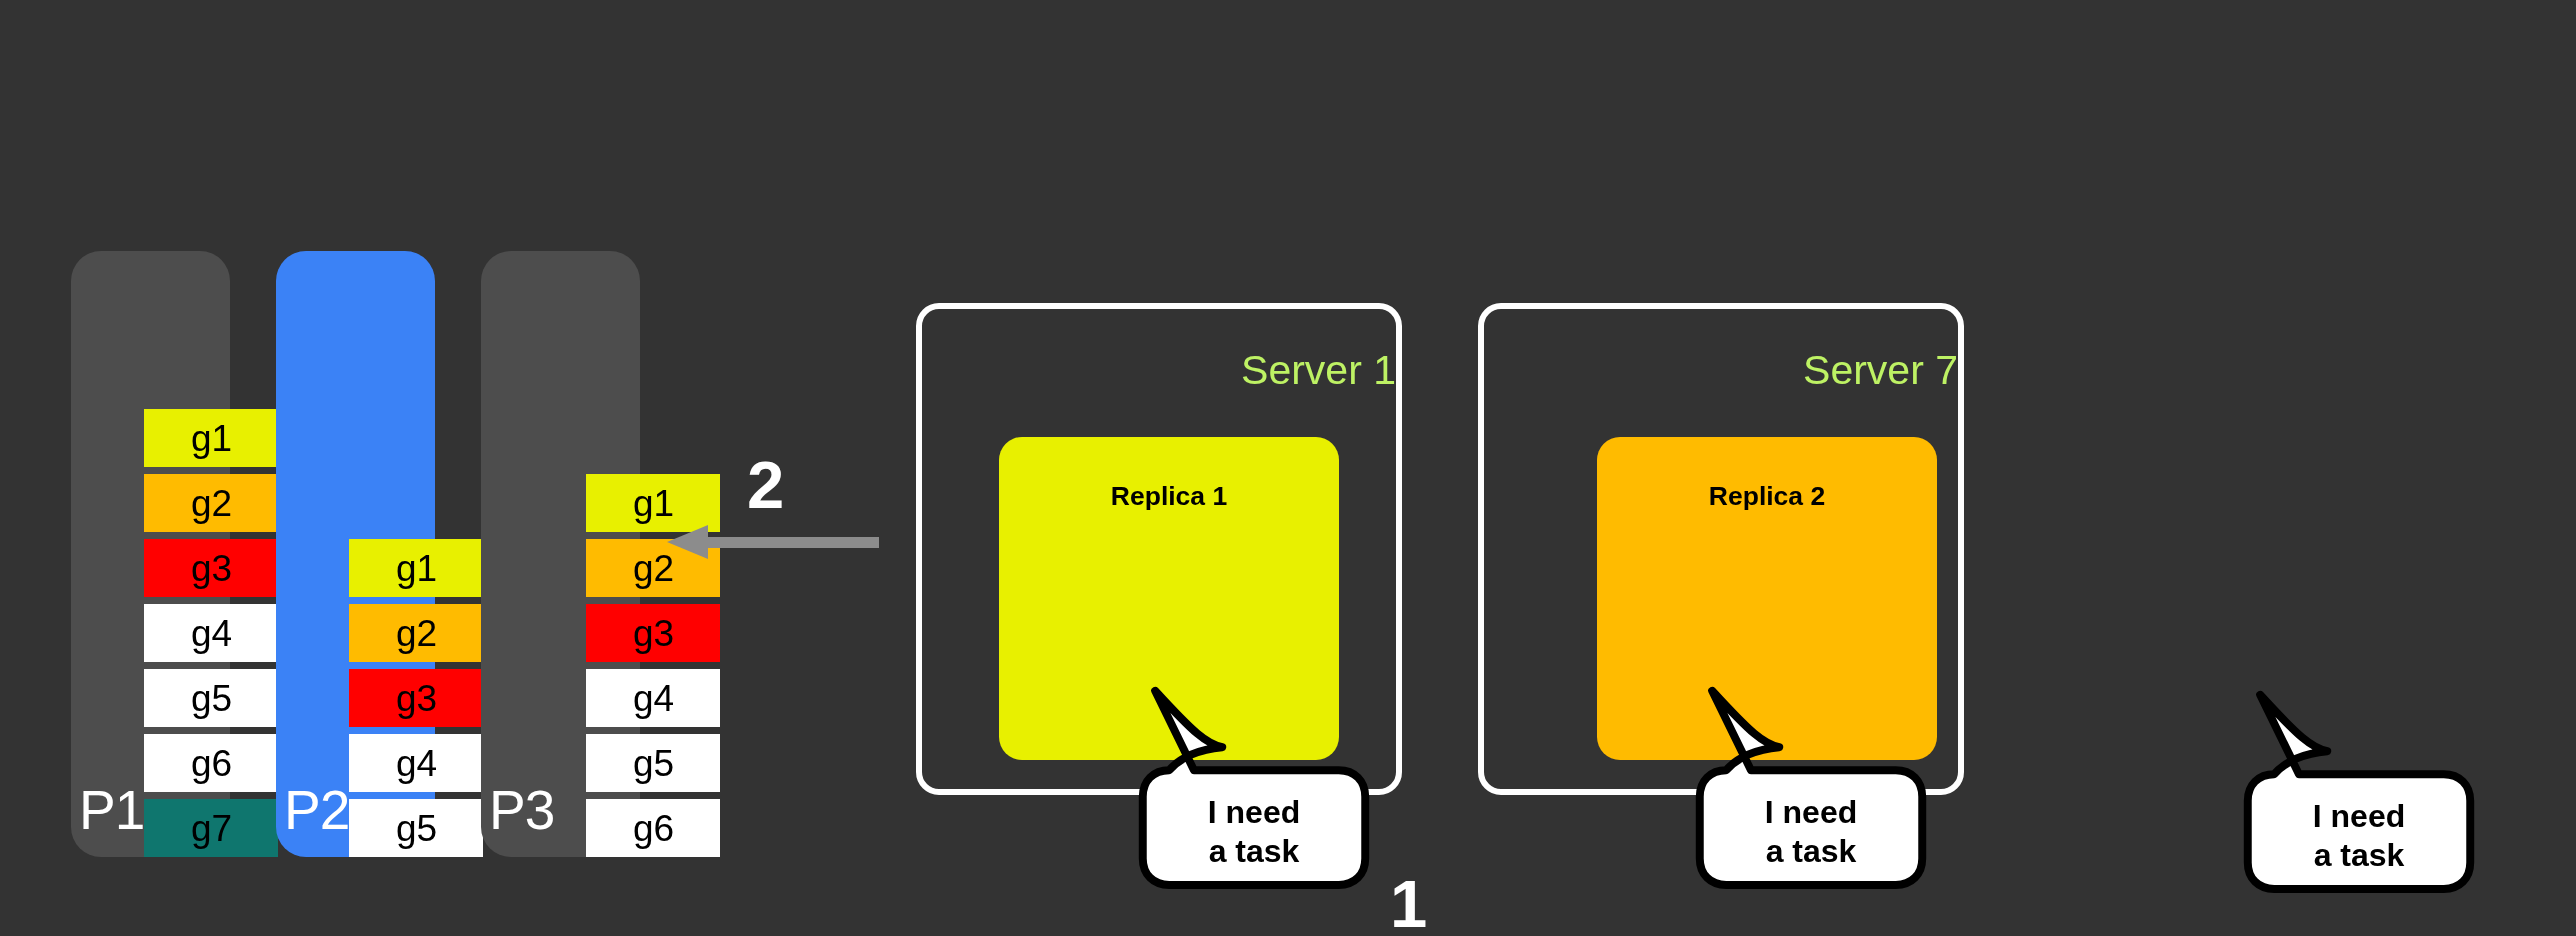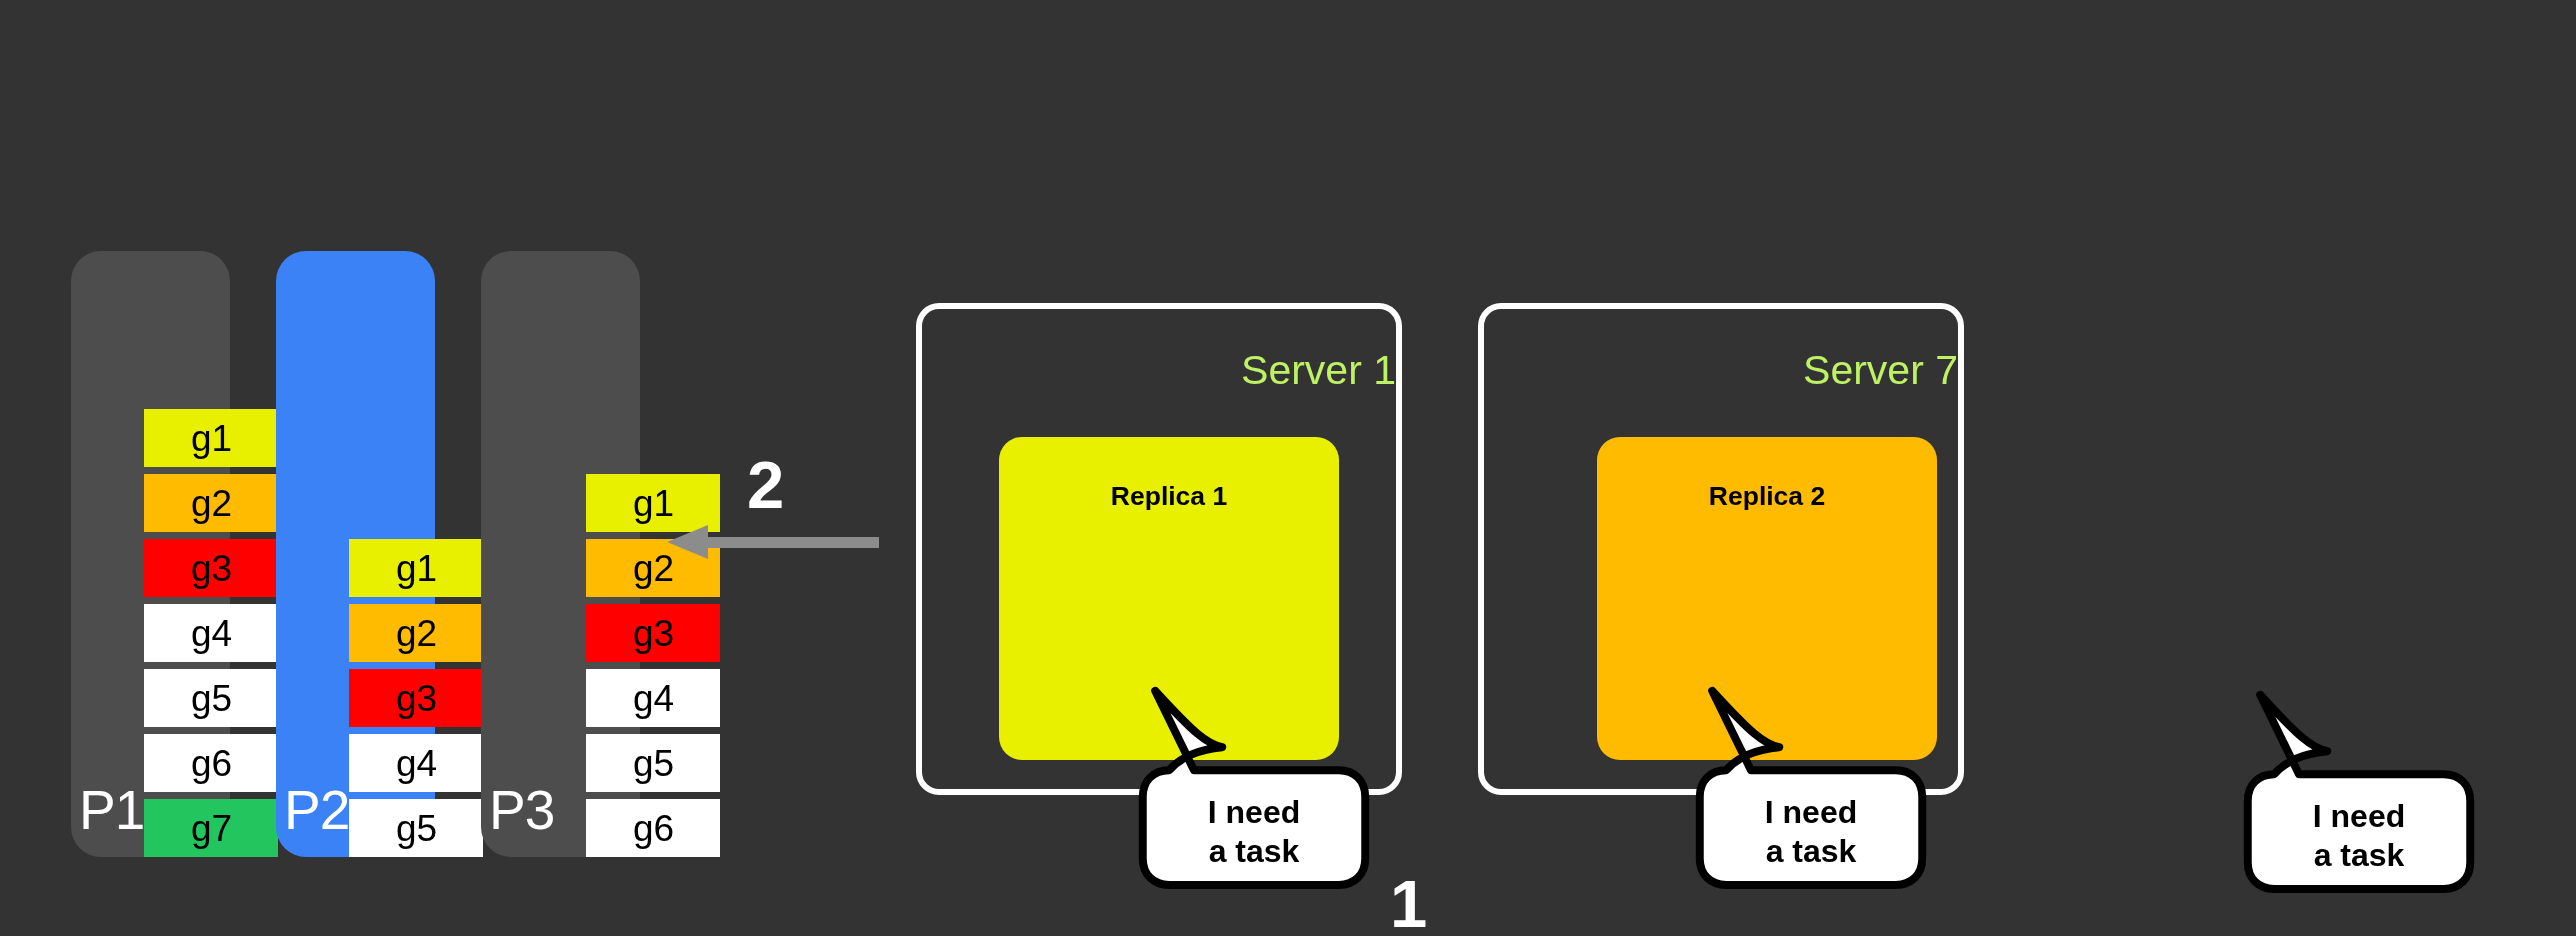--- a/index.html
+++ b/index.html
@@ -173,21 +173,21 @@
       </div>
       <div class="task-cell" style="background:#FFFFFF;">
         <span>g4</span>
       </div>
       <div class="task-cell" style="background:#FFFFFF;">
         <span>g5</span>
       </div>
       <div class="task-cell" style="background:#FFFFFF;">
         <span>g6</span>
       </div>
-      <div class="task-cell" style="background:#22c55e;">
+      <div class="task-cell" style="background:#0f766e;">
         <span>g7</span>
       </div>
     </div>
   </div>
 
   <div class="partition" id="partition-2" style="left:276px; top:251px; width:159px; height:606px; background:#3b82f6;">
     <div class="partition-title">P2</div>
     <div class="task-list">
       <div class="task-cell" style="background:#E8F000;">
         <span>g1</span>

